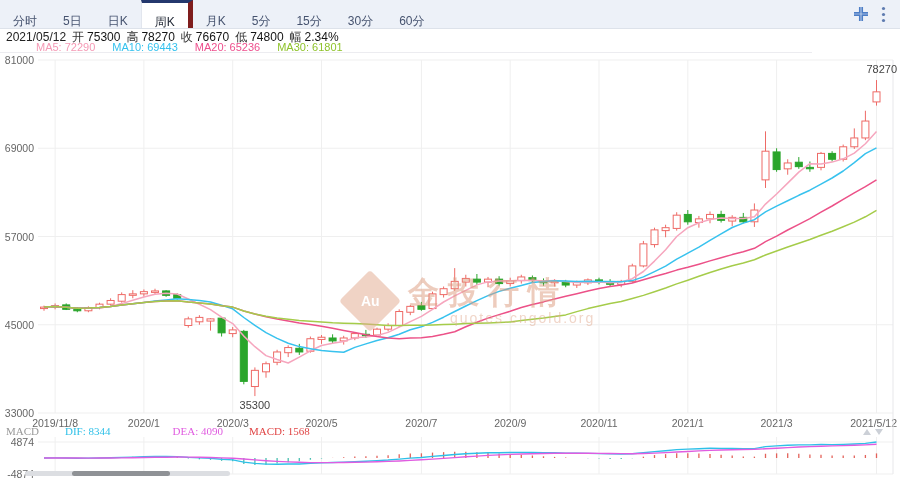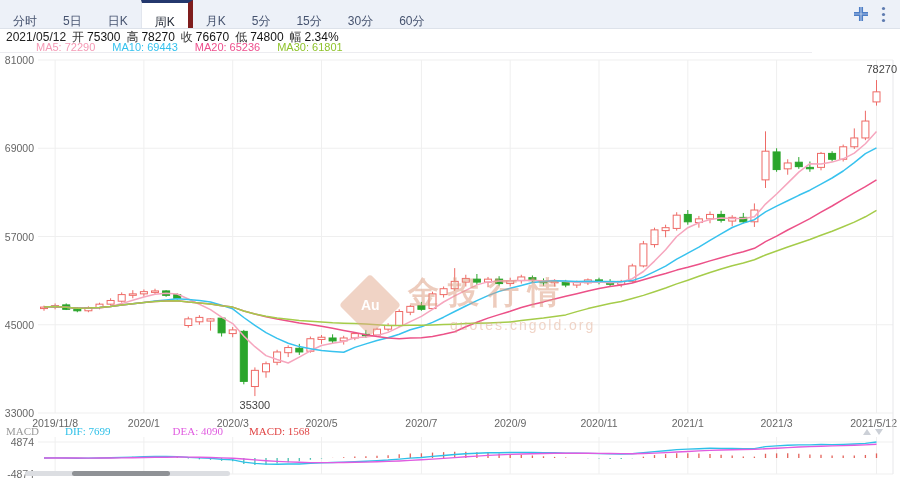--- a/index.html
+++ b/index.html
@@ -26,21 +26,21 @@
   svg{display:block;}
   
   .macdbar{position:absolute;top:425px;left:6px;font-size:11px;pointer-events:none;white-space:nowrap;}
   .macdbar span{margin-right:26px;font-family:Liberation Serif, serif;}
   
   .watermark{position:absolute;top:224px;left:340px;display:flex;align-items:center;gap:16px;
              pointer-events:none;opacity:.5;}
   .wm-diamond{width:44px;height:44px;background:#e3a astonished;background:#e3a88d;border-radius:4px;
               transform:rotate(45deg);display:flex;align-items:center;justify-content:center;margin-left:8px;}
   .wm-au{transform:rotate(-45deg);color:#fff;font-size:14px;font-weight:bold;}
-  .wm-col{display:flex;flex-direction:column;gap:7px;}
+  .wm-col{display:flex;flex-direction:column;}
   .wm-title{font-size:31px;font-weight:bold;color:#dd9b7e;letter-spacing:9px;line-height:1;}
   .wm-sub{font-size:14px;color:#e2ac92;letter-spacing:2px;margin:3px 0 0 42px;line-height:1;}
   
   .scrolltrack{position:absolute;left:25px;top:471px;width:205px;height:5px;background:#dcdee2;border-radius:3px;}
   .scrollthumb{position:absolute;left:47px;top:0;width:98px;height:5px;background:#8f9296;border-radius:3px;cursor:pointer;}
 </style>
 </head>
 <body>
 
 <div class="app">
@@ -373,19 +373,19 @@
       <div class="wm-diamond">
         <span class="wm-au">Au</span>
       </div>
       <div class="wm-col">
         <span class="wm-title">金投行情</span>
         <span class="wm-sub">quotes.cngold.org</span>
       </div>
     </div>
   </div>
 
-  <div class="macdbar"><span style="color: rgb(153, 153, 153);">MACD</span><span style="color: rgb(46, 192, 232);">DIF: 7699</span><span style="color: rgb(224, 92, 224); padding-left: 36px;">DEA: 4090</span><span style="color: rgb(224, 68, 68); text-align: center;">MACD: 1568</span></div>
+  <div class="macdbar"><span style="color: rgb(153, 153, 153);">MACD</span><span style="color: rgb(46, 192, 232);">DIF: 8344</span><span style="color: rgb(224, 92, 224); padding-left: 36px;">DEA: 4090</span><span style="color: rgb(224, 68, 68); text-align: center;">MACD: 1568</span></div>
 
   <div class="scrolltrack">
     <div class="scrollthumb"></div>
   </div>
 
 </div>
 
 </body></html>

